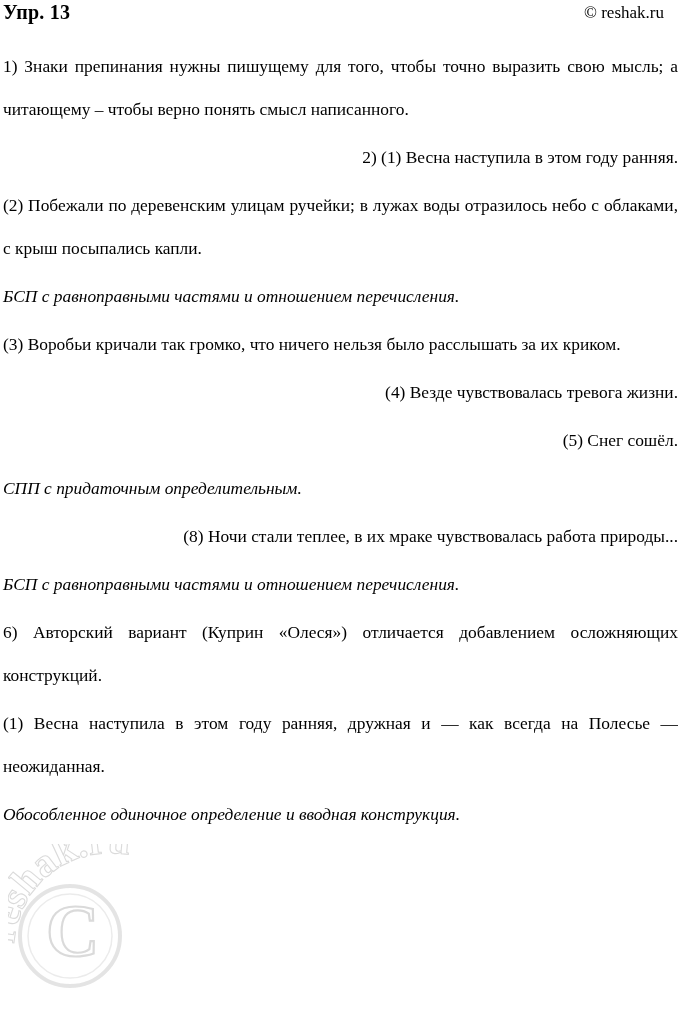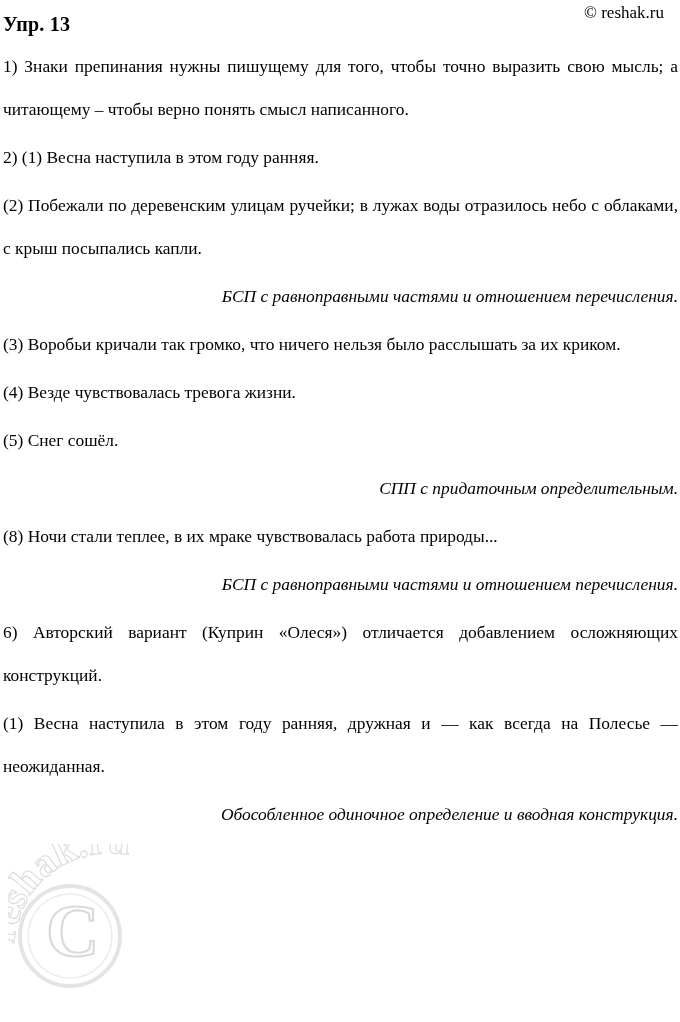--- a/index.html
+++ b/index.html
@@ -23,21 +23,21 @@
   .header {
     position: relative;
     height: 28px;
     padding: 0 3px;
     box-sizing: border-box;
   }
 
   .header-title {
     position: absolute;
     left: 3px;
-    top: 12px;
+    top: 0px;
     font-size: 20px;
     font-weight: bold;
     line-height: 24px;
     letter-spacing: 0.2px;
     white-space: nowrap;
   }
 
   .header-credit {
     position: absolute;
     right: 16px;
@@ -72,26 +72,26 @@
     margin-top: 17px;
   }
 
   .para + .para {
     margin-top: 5px;
   }
 
   
   .para.note {
     font-style: italic;
-    text-align: right;
+    text-align: left;
   }
 
   
   .para.short {
-    text-align: left;
+    text-align: right;
   }
 
   
   .watermark {
     position: absolute;
     left: 8px;
     bottom: 18px;
     width: 190px;
     height: 160px;
     z-index: 1;

